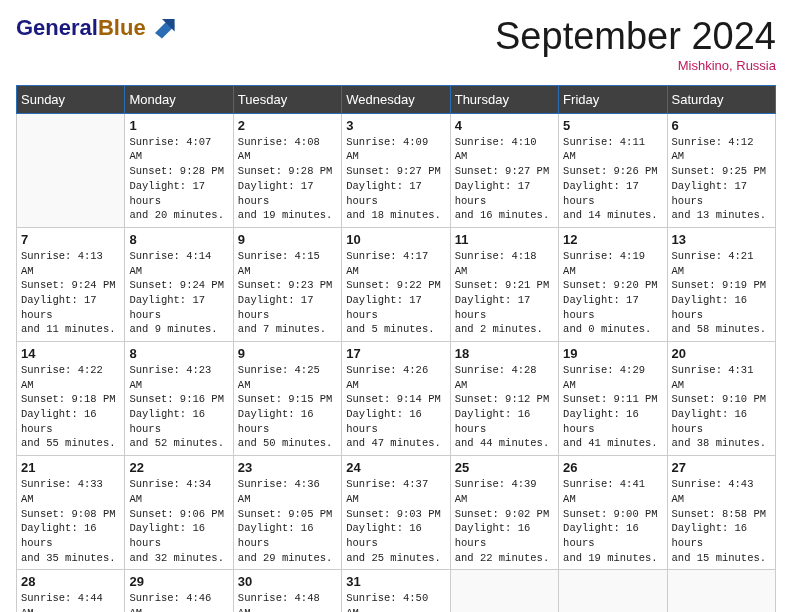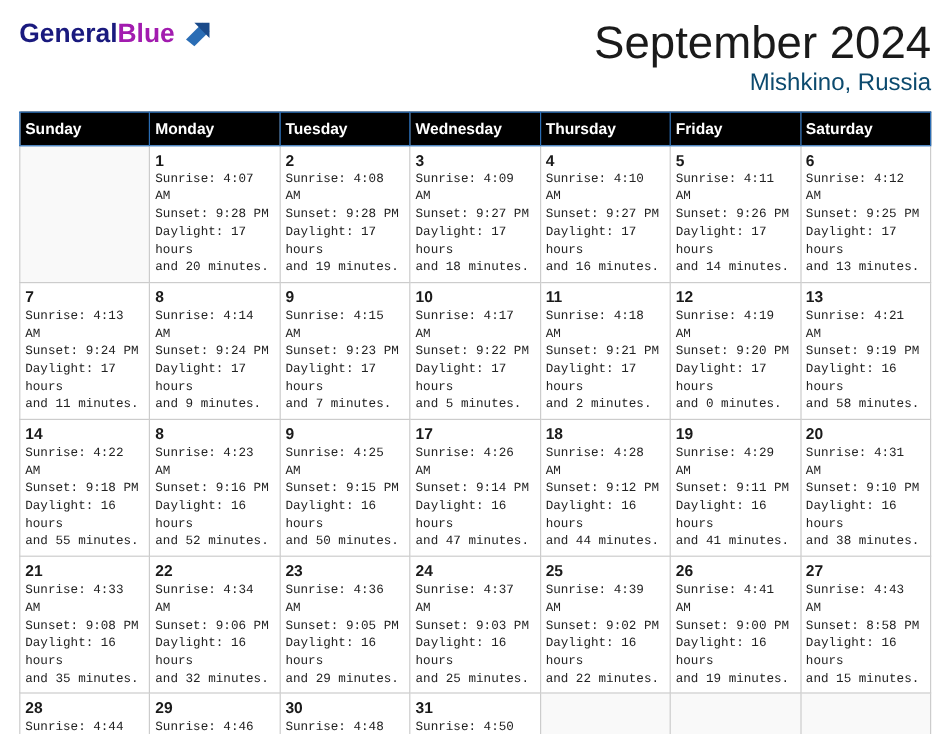--- a/index.html
+++ b/index.html
@@ -20,53 +20,53 @@
       display: flex;
       align-items: center;
     }
     .logo-text {
       font-size: 22px;
       font-weight: bold;
       color: #1a1a7e;
       line-height: 1.1;
     }
     .logo-text span {
-      color: #a21caf;
+      color: #a16207;
     }
     .logo-icon {
       width: 28px;
       height: 28px;
       margin-left: 2px;
       margin-top: -4px;
     }
     .title-block {
       text-align: right;
     }
     .month-title {
       font-size: 38px;
       font-weight: normal;
       color: #1a1a1a;
       line-height: 1.1;
     }
     .location {
-      font-size: 20px;
-      color: #0c4a6e;
+      font-size: 13px;
+      color: #be185d;
     }
     .calendar {
       width: 100%;
       border-collapse: collapse;
       font-size: 11px;
     }
     .calendar th {
-      background: #000000;
+      background: #404040;
       color: #fff;
       padding: 6px 4px;
       text-align: left;
       font-size: 13px;
-      font-weight: bold;
+      font-weight: normal;
       border: 1px solid #2a6db5;
     }
     .calendar td {
       border: 1px solid #ccc;
       vertical-align: top;
       padding: 4px;
       width: 108px;
       min-height: 80px;
       background: #fff;
     }

